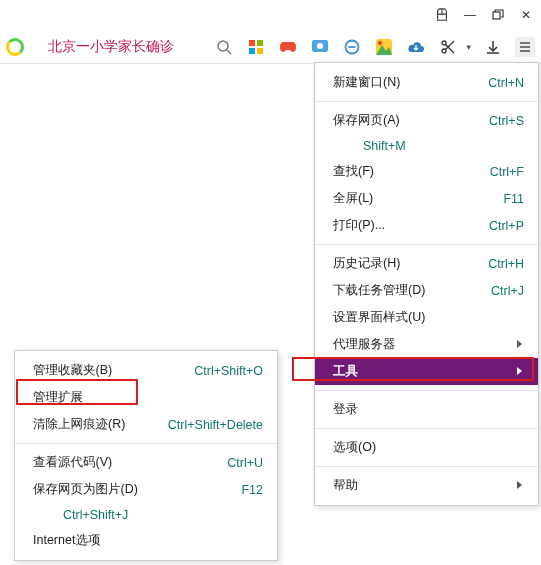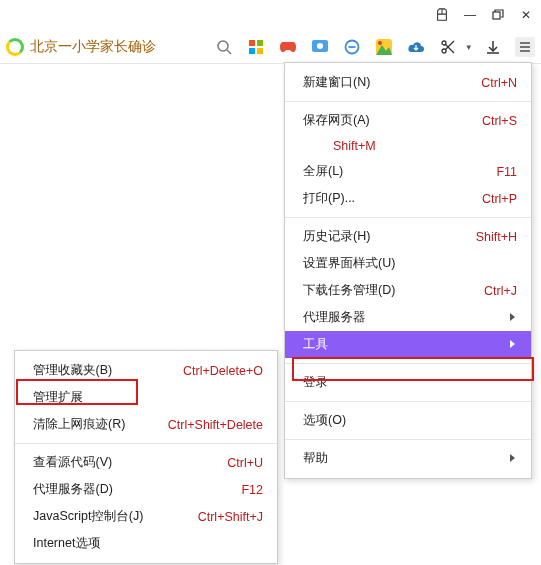--- a/index.html
+++ b/index.html
@@ -1,30 +1,30 @@
 <!DOCTYPE html>
 <html><head>
 <meta charset="utf-8">
 <style>
 * { margin: 0; padding: 0; box-sizing: border-box; }
 body { font-family: "Microsoft YaHei", Arial, sans-serif; font-size: 12px; background: #fff; width: 541px; height: 565px; position: relative; overflow: hidden; }
 .titlebar { height: 30px; display: flex; justify-content: flex-end; align-items: center; padding-right: 8px; gap: 14px; }
 .titlebar .tb-icon { width: 14px; height: 14px; display: flex; align-items: center; justify-content: center; color: #333; }
 .toolbar { height: 34px; display: flex; align-items: center; padding: 0 6px; gap: 6px; border-bottom: 1px solid #e6e6e6; }
 .logo-ring { width: 18px; height: 18px; border-radius: 50%; border: 3px solid #4dd04d; border-left-color: #ffcd00; border-bottom-color: #ffcd00; }
-.addr { flex: 0 0 auto; font-size: 14px; color: #a16207; margin-left: 0; white-space: nowrap; }
+.addr { flex: 0 0 auto; font-size: 14px; color: #be185d; margin-left: 18px; white-space: nowrap; }
 .tool-icon { width: 20px; height: 20px; display: flex; align-items: center; justify-content: center; }
 .icons-right { display: flex; align-items: center; gap: 12px; margin-left: auto; }
 .menu { position: absolute; background: #fff; border: 1px solid #ccc; box-shadow: 2px 2px 6px rgba(0,0,0,.15); padding: 6px 0; }
 .menu-item { display: flex; justify-content: space-between; align-items: center; padding: 5px 14px 5px 18px; font-size: 12.5px; color: #222; white-space: nowrap; }
-.menu-item .shortcut { color: #b91c1c; margin-left: 30px; }
+.menu-item .shortcut { color: #0f766e; margin-left: 30px; }
 .menu-sep { height: 1px; background: #e5e5e5; margin: 5px 0; }
-.menu-item.highlight { background: #8b5cf6; color: #fff; }
+.menu-item.highlight { background: #701a75; color: #fff; font-weight: bold; }
 .submenu-arrow { margin-left: auto; padding-left: 20px; }
-#main-menu { top: 62px; right: 9px; width: 248px; }
+#main-menu { top: 62px; right: 2px; width: 225px; }
 #sub-menu { top: 350px; left: 14px; width: 264px; }
 .red-box { position: absolute; border: 2px solid #d81b1b; pointer-events: none; }
 #red-box-tools { top: 357px; right: 7px; width: 242px; height: 24px; }
 #red-box-ext { top: 379px; left: 16px; width: 122px; height: 26px; }
 .caret-down { font-size: 9px; color: #555; margin-left: -4px; }
 </style>
 </head>
 <body>
 
 <div class="titlebar">
@@ -124,39 +124,43 @@
     </div>
     <div class="menu-sep"></div>
     <div class="menu-item">
       <span>保存网页(A)</span>
       <span class="shortcut">Ctrl+S</span>
     </div>
     <div class="menu-item">
       <span class="shortcut">Shift+M</span>
     </div>
     <div class="menu-item">
+      <span>查找(F)</span>
+      <span class="shortcut">Ctrl+F</span>
+    </div>
+    <div class="menu-item">
       <span>全屏(L)</span>
       <span class="shortcut">F11</span>
     </div>
     <div class="menu-item">
       <span>打印(P)...</span>
       <span class="shortcut">Ctrl+P</span>
     </div>
     <div class="menu-sep"></div>
     <div class="menu-item">
       <span>历史记录(H)</span>
-      <span class="shortcut">Shift+H</span>
-    </div>
-    <div class="menu-item">
-      <span>设置界面样式(U)</span>
-      <span class="shortcut"></span>
+      <span class="shortcut">Ctrl+H</span>
     </div>
     <div class="menu-item">
       <span>下载任务管理(D)</span>
       <span class="shortcut">Ctrl+J</span>
+    </div>
+    <div class="menu-item">
+      <span>设置界面样式(U)</span>
+      <span class="shortcut"></span>
     </div>
     <div class="menu-item">
       <span>代理服务器</span>
       <span class="submenu-arrow"><svg width="8" height="10" viewBox="0 0 8 10">
           <path d="M1 1 L6 5 L1 9 Z" fill="#555"></path>
         </svg></span>
     </div>
     <div class="menu-item highlight">
       <span>工具</span>
       <span class="submenu-arrow"><svg width="8" height="10" viewBox="0 0 8 10">
@@ -178,41 +182,40 @@
       <span>帮助</span>
       <span class="submenu-arrow"><svg width="8" height="10" viewBox="0 0 8 10">
           <path d="M1 1 L6 5 L1 9 Z" fill="#555"></path>
         </svg></span>
     </div>
   </div>
 
 <div id="sub-menu" class="menu">
     <div class="menu-item">
       <span>管理收藏夹(B)</span>
-      <span class="shortcut">Ctrl+Delete+O</span>
+      <span class="shortcut">Ctrl+Shift+O</span>
     </div>
     <div class="menu-item">
       <span>管理扩展</span>
       <span class="shortcut"></span>
     </div>
     <div class="menu-item">
       <span>清除上网痕迹(R)</span>
       <span class="shortcut">Ctrl+Shift+Delete</span>
     </div>
     <div class="menu-sep"></div>
     <div class="menu-item">
       <span>查看源代码(V)</span>
       <span class="shortcut">Ctrl+U</span>
     </div>
     <div class="menu-item">
-      <span>代理服务器(D)</span>
+      <span>保存网页为图片(D)</span>
       <span class="shortcut">F12</span>
     </div>
     <div class="menu-item">
-      <span>JavaScript控制台(J)</span>
       <span class="shortcut">Ctrl+Shift+J</span>
     </div>
     <div class="menu-item">
       <span>Internet选项</span>
       <span class="shortcut"></span>
     </div>
   </div>
 
 <div id="red-box-tools" class="red-box"></div>
 <div id="red-box-ext" class="red-box"></div>

